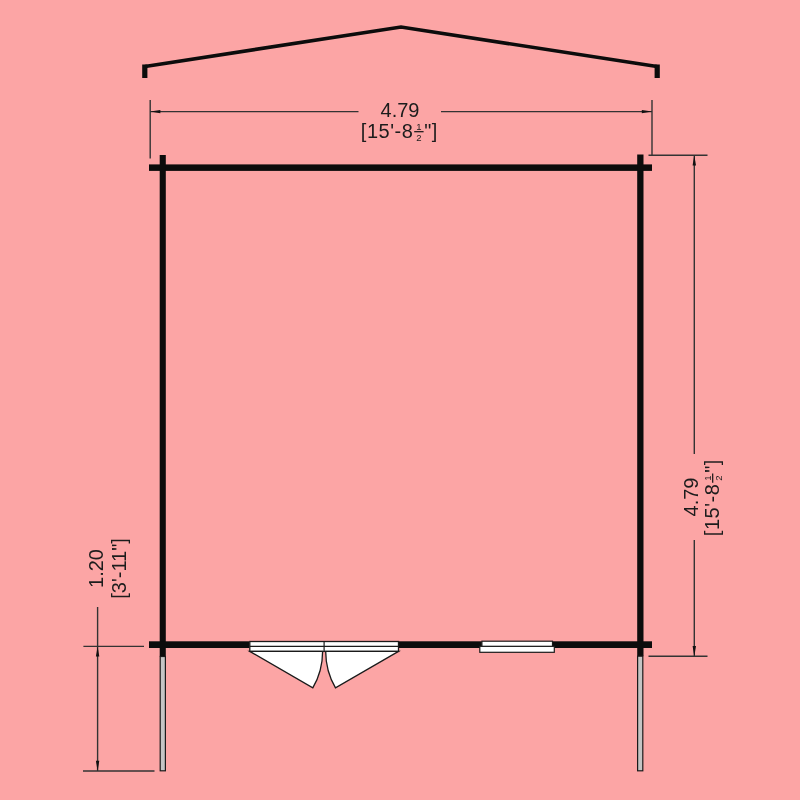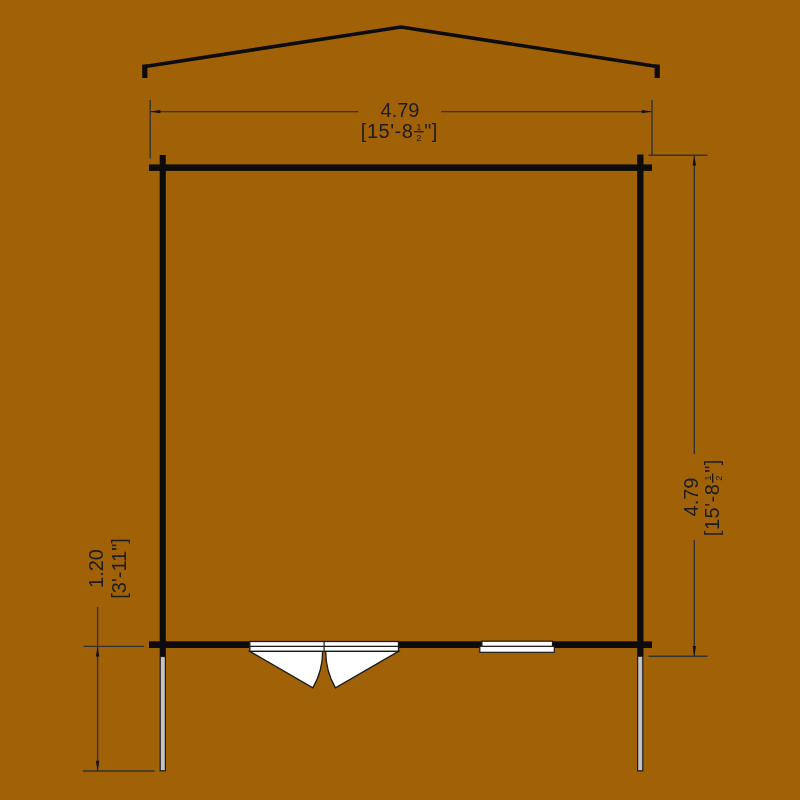--- a/index.html
+++ b/index.html
@@ -1,16 +1,16 @@
 <!DOCTYPE html>
 <html><head>
 <meta charset="utf-8">
 <style>
   html,body{margin:0;padding:0;background:#ffffff;}
-  .page{width:800px;height:800px;position:relative;background:#a16207;}
+  .page{width:800px;height:800px;position:relative;background:#fca5a5;}
   text{font-family:"Liberation Sans",sans-serif;fill:#1c1c1c;}
 </style>
 </head>
 <body>
 <div class="page">
 <svg width="800" height="800" viewBox="0 0 800 800">
 
 <g>
 <polyline points="145,66.5 401,27 657,66.5" fill="none" stroke="#0c0c0c" stroke-width="3.6"></polyline>
 </g>

